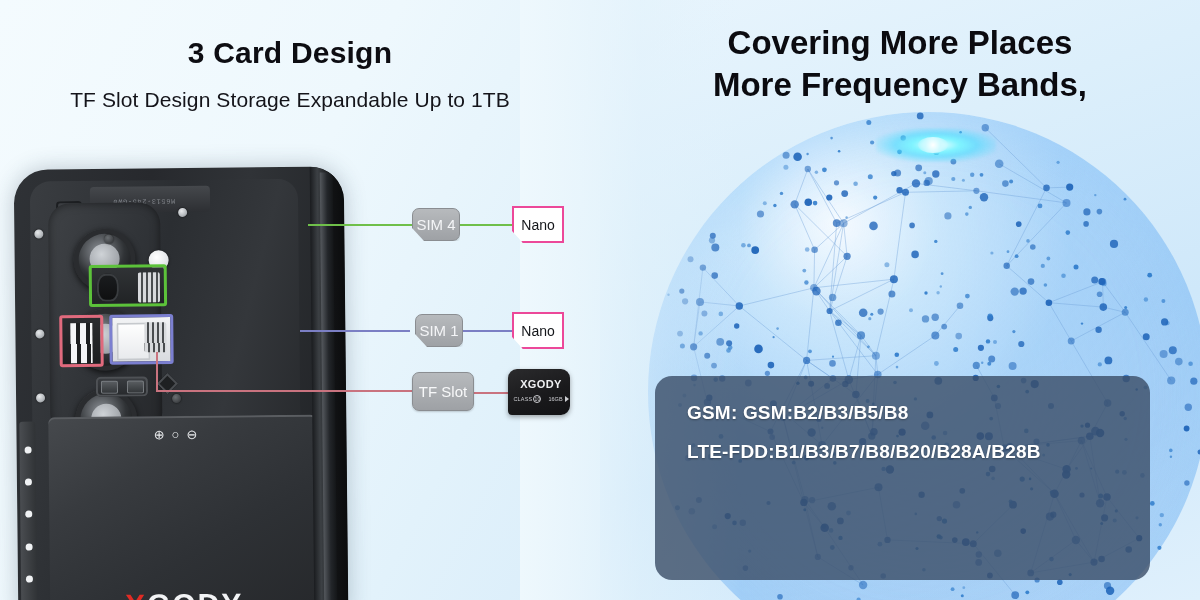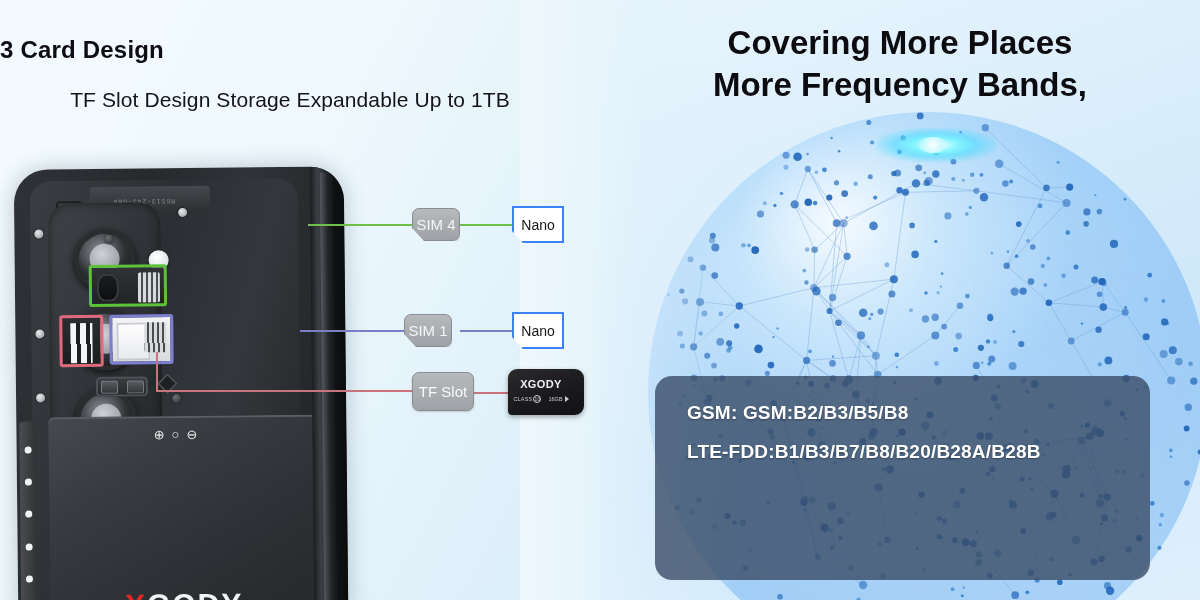--- a/index.html
+++ b/index.html
@@ -48,22 +48,22 @@
     filter:blur(1.2px);
   }
   .flare-core {
     position:absolute; left:318px; top:137px; width:30px; height:16px; border-radius:50%;
     background:radial-gradient(circle,#fff 0%,#cffaff 45%,rgba(120,235,255,0) 100%);
   }
   .net { position:absolute; left:0; top:0; width:600px; height:600px; }
 
   
   .h-left {
-    position:absolute; left:0; top:36px; width:580px; 
-    font-size:24px; font-weight:bold; color:#0d0d12; letter-spacing:.2px;
+    position:absolute; left:0; top:36px; width:580px; text-align:center;
+    font-size:30px; font-weight:bold; color:#0d0d12; letter-spacing:.2px;
   }
   .sub-left {
     position:absolute; left:0; top:88px; width:580px; text-align:center;
     font-size:21px; color:#14141a; letter-spacing:.1px;
   }
   .h-right {
     position:absolute; left:610px; top:22px; width:580px; text-align:center;
     font-size:33px; font-weight:bold; color:#0b0b10; line-height:1.28;
   }
 
@@ -219,28 +219,28 @@
   }
   .chip.notch {
     -webkit-clip-path:polygon(0 0,100% 0,100% 100%,12px 100%,0 calc(100% - 13px));
             clip-path:polygon(0 0,100% 0,100% 100%,12px 100%,0 calc(100% - 13px));
   }
   .chip.tf { color:#f7f8f9; }
 
   .nano {
     position:absolute; display:flex; align-items:center; justify-content:center;
     font-size:14px; color:#14161a;
-    background:#ffffff; border:2px solid #3b82f6;
+    background:#ffffff; border:2px solid #ec4899;
     box-shadow:3px 3px 0 rgba(10,12,16,.9);
     -webkit-clip-path:polygon(0 0,100% 0,100% 100%,11px 100%,0 calc(100% - 12px));
             clip-path:polygon(0 0,100% 0,100% 100%,11px 100%,0 calc(100% - 12px));
   }
 
   .sdcard {
-    position:absolute; left:508px; top:369px; width:76px; height:46px;
+    position:absolute; left:508px; top:369px; width:62px; height:46px;
     background:linear-gradient(160deg,#2b2b2d 0%,#1a1a1c 55%,#121214 100%);
     border-radius:9px 9px 9px 4px;
     box-shadow:0 2px 5px rgba(0,0,0,.35);
   }
   .sd-brand {
     position:absolute; left:0; top:9px; width:66px; text-align:center;
     font-size:11px; font-weight:bold; color:#f0f1f3; letter-spacing:.4px;
   }
   .sd-row {
     position:absolute; left:0; top:26px; width:66px;
@@ -896,21 +896,21 @@
   <div class="line" style="left:156px; top:390px; width:258px; background:#c9737f;"></div>
   <div class="line" style="left:468px; top:392px; width:46px;  background:#c9737f;"></div>
 
   <div class="chip notch" style="left:412px; top:208px; width:48px; height:33px;">
     <span>SIM 4</span>
   </div>
   <div class="nano" style="left:512px; top:206px; width:52px; height:37px;">
     <span>Nano</span>
   </div>
 
-  <div class="chip notch" style="left:404px; top:314px; width:48px; height:33px;">
+  <div class="chip notch" style="left:415px; top:314px; width:48px; height:33px;">
     <span>SIM 1</span>
   </div>
   <div class="nano" style="left:512px; top:312px; width:52px; height:37px;">
     <span>Nano</span>
   </div>
 
   <div class="chip tf" style="left:412px; top:372px; width:62px; height:39px; border-radius:7px;">
     <span>TF Slot</span>
   </div>
 

